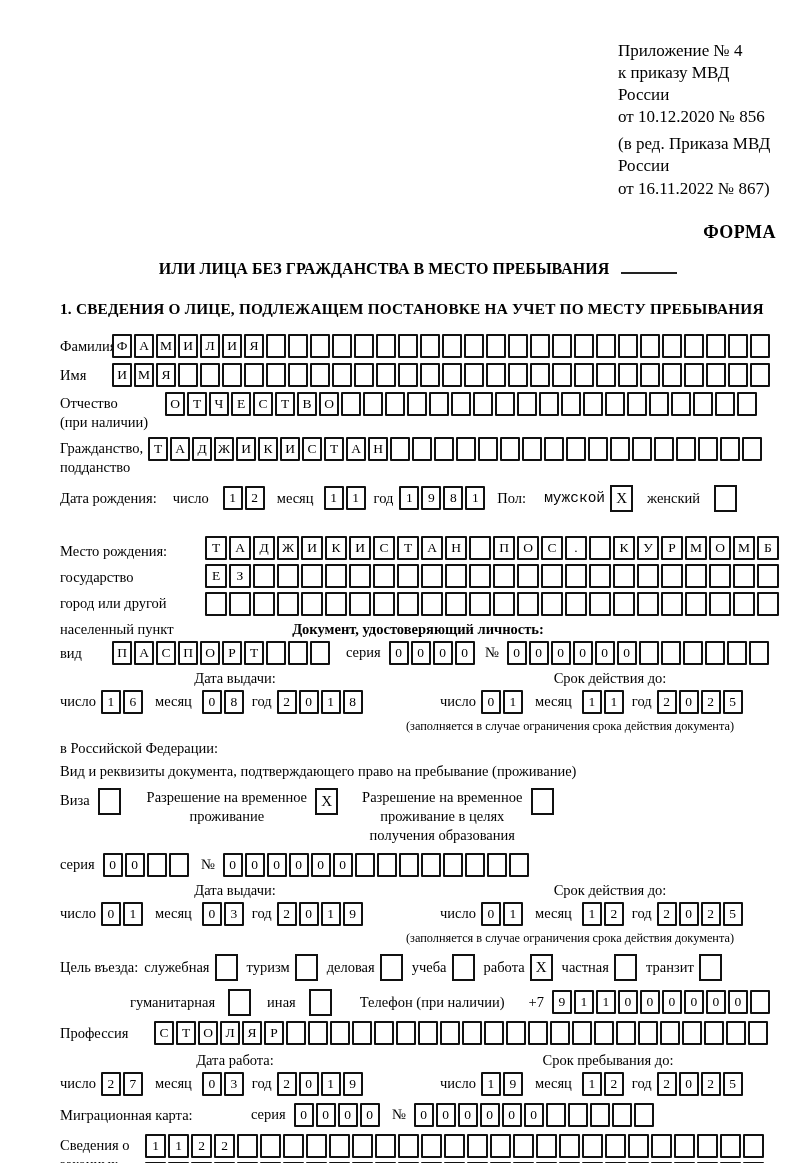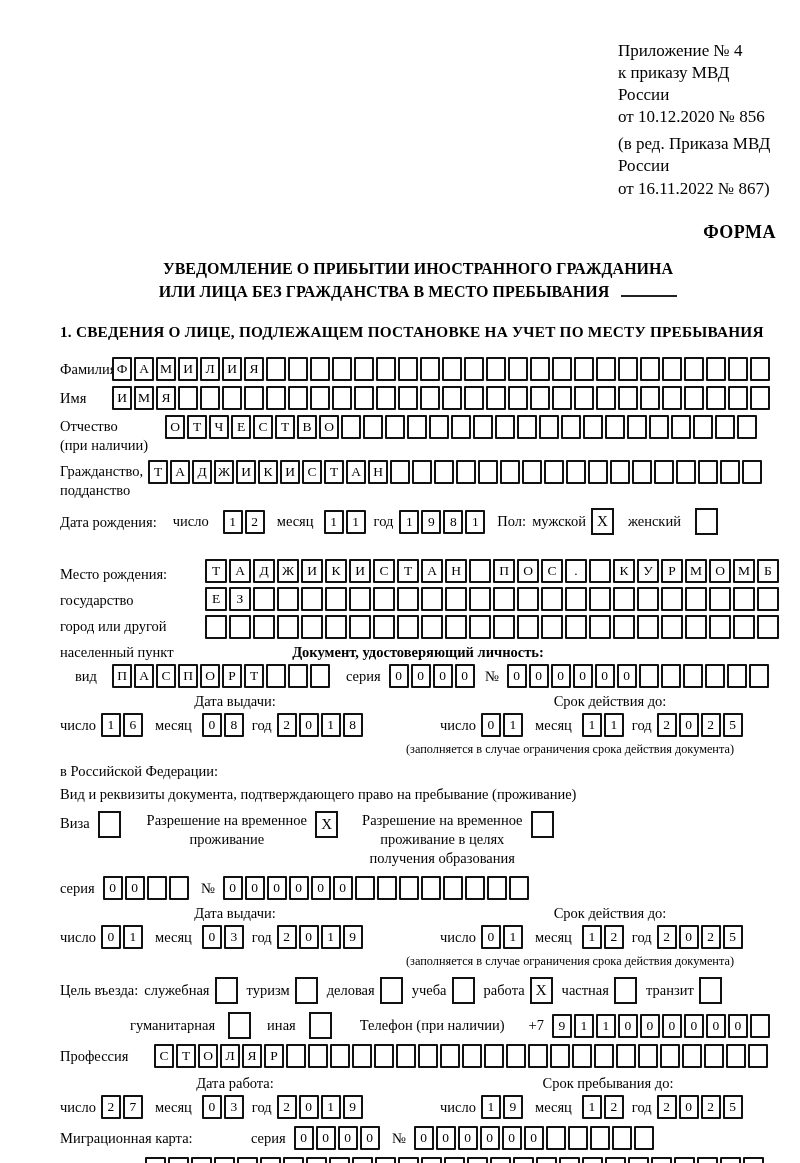--- a/index.html
+++ b/index.html
@@ -66,21 +66,20 @@
     <div>от 10.12.2020 № 856</div>
     <div class="grp2">
       <div>(в ред. Приказа МВД России</div>
       <div>от 16.11.2022 № 867)</div>
     </div>
   </div>
 
   <div class="forma">ФОРМА</div>
 
   <div class="title">
-    <div>УВЕДОМЛЕНИЕ О ПРИБЫТИИ ИНОСТРАННОГО ГРАЖДАНИНА</div>
     <div class="nw"><span>ИЛИ ЛИЦА БЕЗ ГРАЖДАНСТВА В МЕСТО ПРЕБЫВАНИЯ</span><span class="blank-underline"></span></div>
   </div>
 
   <div class="sec-head">1. СВЕДЕНИЯ О ЛИЦЕ, ПОДЛЕЖАЩЕМ ПОСТАНОВКЕ НА УЧЕТ ПО МЕСТУ ПРЕБЫВАНИЯ</div>
 
   <div class="frow" style="margin-top:16px;">
     <span class="lbl" style="width:52px;">Фамилия</span>
     <span class="box-row">
         <span class="box">Ф</span>
         <span class="box">А</span>
@@ -237,21 +236,21 @@
         <span class="box">1</span>
       </span>
     <span class="dl" style="margin-left:8px;">год</span>
     <span class="box-row" style="margin-left:6px;">
         <span class="box">1</span>
         <span class="box">9</span>
         <span class="box">8</span>
         <span class="box">1</span>
       </span>
     <span class="dl" style="margin-left:12px;">Пол:</span>
-    <span class="dl" style="margin-left:6px;">мужской</span>
+    <span class="dl" style="margin-left:18px;font-family:Liberation Mono, monospace;">мужской</span>
     <span class="cbox" style="margin-left:5px;">X</span>
     <span class="dl" style="margin-left:14px;">женский</span>
     <span class="cbox" style="margin-left:14px;"></span>
   </div>
 
   <div class="frow" style="margin-top:24px;">
     <span class="lbl2 fixh80" style="width:145px; line-height:26px;">
       <span style="display:block;">Место рождения:</span>
       <span style="display:block;">государство</span>
       <span style="display:block;">город или другой</span>
@@ -335,21 +334,21 @@
           <span class="box"></span>
           <span class="box"></span>
           <span class="box"></span>
         </span>
     </span>
   </div>
 
   <div class="center-bold">Документ, удостоверяющий личность:</div>
 
   <div class="frow" style="margin-top:3px; align-items:center;">
-    <span class="lbl" style="width:52px;text-align:center;">вид</span>
+    <span class="lbl" style="width:52px;">вид</span>
     <span class="box-row">
         <span class="box">П</span>
         <span class="box">А</span>
         <span class="box">С</span>
         <span class="box">П</span>
         <span class="box">О</span>
         <span class="box">Р</span>
         <span class="box">Т</span>
         <span class="box"></span>
         <span class="box"></span>

